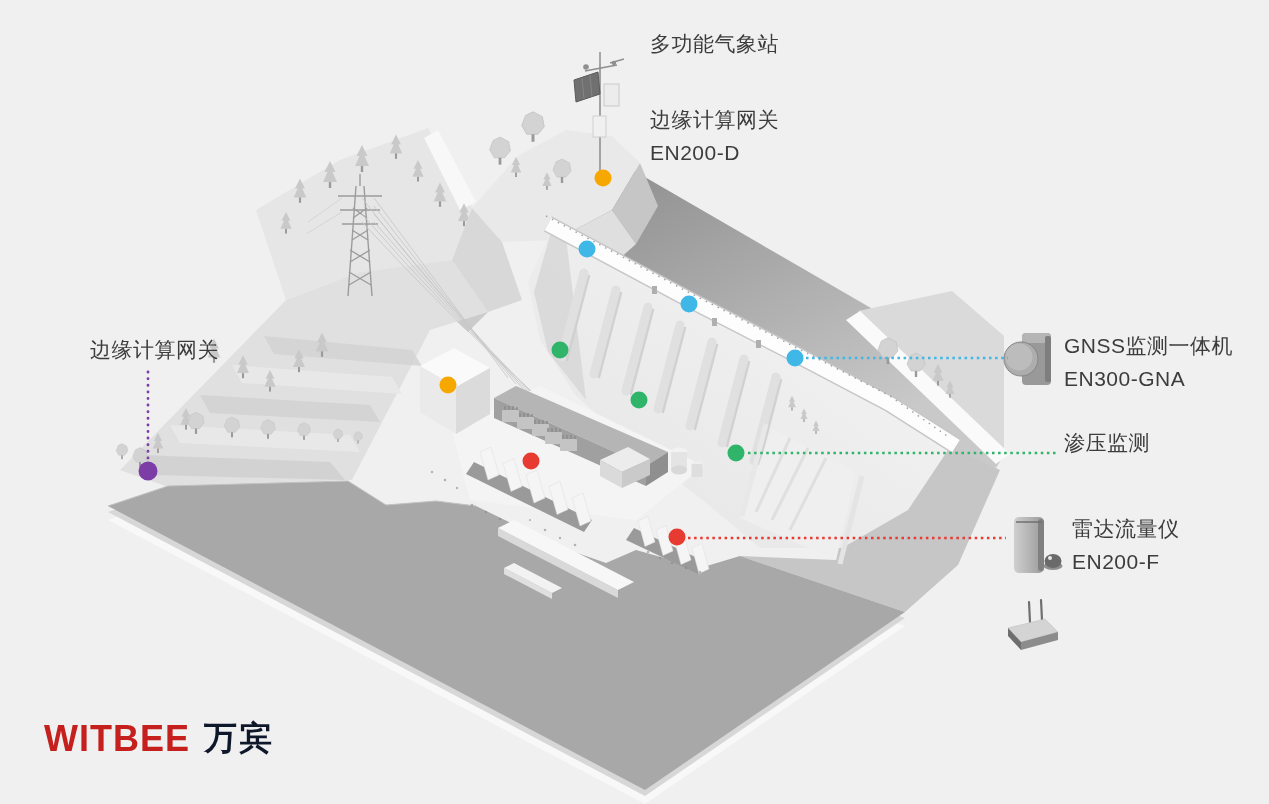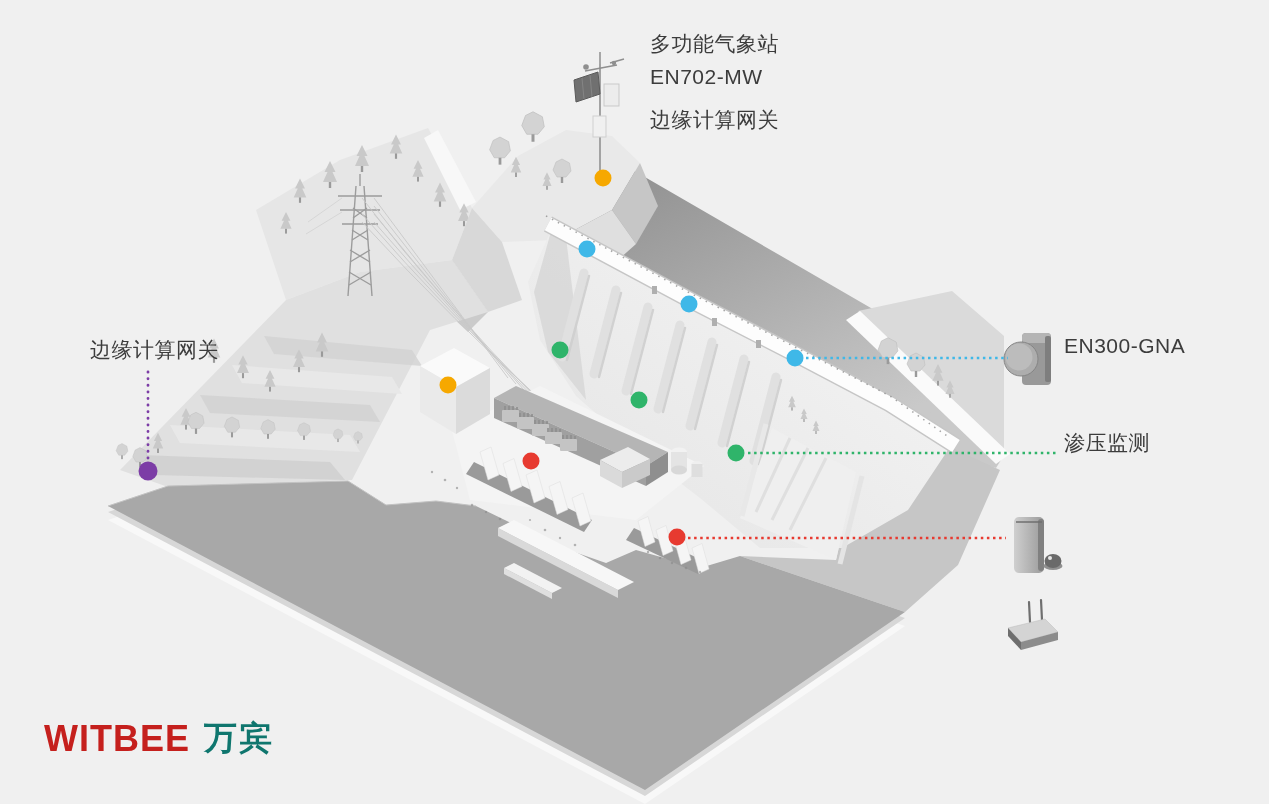--- a/index.html
+++ b/index.html
@@ -3,21 +3,21 @@
 <meta charset="utf-8">
 <style>
   html,body{margin:0;padding:0;}
   body{font-family:"Liberation Sans",sans-serif;}
   .stage{position:relative;width:1269px;height:804px;background:#F0F0F0;overflow:hidden;}
   .scene{position:absolute;left:0;top:0;}
   .lbl{position:absolute;color:#3C3C3C;font-size:21px;line-height:33px;letter-spacing:.5px;white-space:nowrap;}
   .lbl span{display:block;}
   .logo{position:absolute;left:44px;top:716px;display:flex;align-items:center;gap:14px;}
   .logo-en{color:#C5201D;font-size:36px;font-weight:bold;letter-spacing:1px;}
-  .logo-cn{color:#0f766e;font-size:33px;font-weight:bold;letter-spacing:2px;}
+  .logo-cn{color:#0f172a;font-size:33px;font-weight:bold;letter-spacing:2px;}
 </style>
 </head>
 <body>
 
 <div class="stage">
 
 <svg class="scene" width="1269" height="804" viewBox="0 0 1269 804">
   <defs>
     <linearGradient id="gRes" x1="0" y1="0" x2="0.7" y2="1">
       <stop offset="0" stop-color="#8A8A8A"></stop>
@@ -298,35 +298,40 @@
     <circle cx="639" cy="400" r="8.5" fill="#2FB46A"></circle>
     <circle cx="736" cy="453" r="8.5" fill="#2FB46A"></circle>
     <circle cx="531" cy="461" r="8.5" fill="#E73A30"></circle>
     <circle cx="677" cy="537" r="8.5" fill="#E73A30"></circle>
     <circle cx="148" cy="471" r="9.5" fill="#7C3DA6"></circle>
   </g>
 </svg>
 
 <div class="lbl" style="left:650px;top:27px">
   <span>多功能气象站</span>
-  <span>EN702-MW</span>
 </div>
 
 <div class="lbl" style="left:650px;top:103px">
   <span>边缘计算网关</span>
+  <span>EN200-D</span>
 </div>
 
 <div class="lbl" style="left:1064px;top:329px">
+  <span>GNSS监测一体机</span>
   <span>EN300-GNA</span>
 </div>
 
 <div class="lbl" style="left:1064px;top:426px">
   <span>渗压监测</span>
 </div>
 
+<div class="lbl" style="left:1072px;top:512px">
+  <span>雷达流量仪</span>
+  <span>EN200-F</span>
+</div>
 
 <div class="lbl" style="left:1072px;top:590px">
 </div>
 
 <div class="lbl" style="left:90px;top:333px">
   <span>边缘计算网关</span>
 </div>
 
 <div class="logo">
   <span class="logo-en">WITBEE</span>

